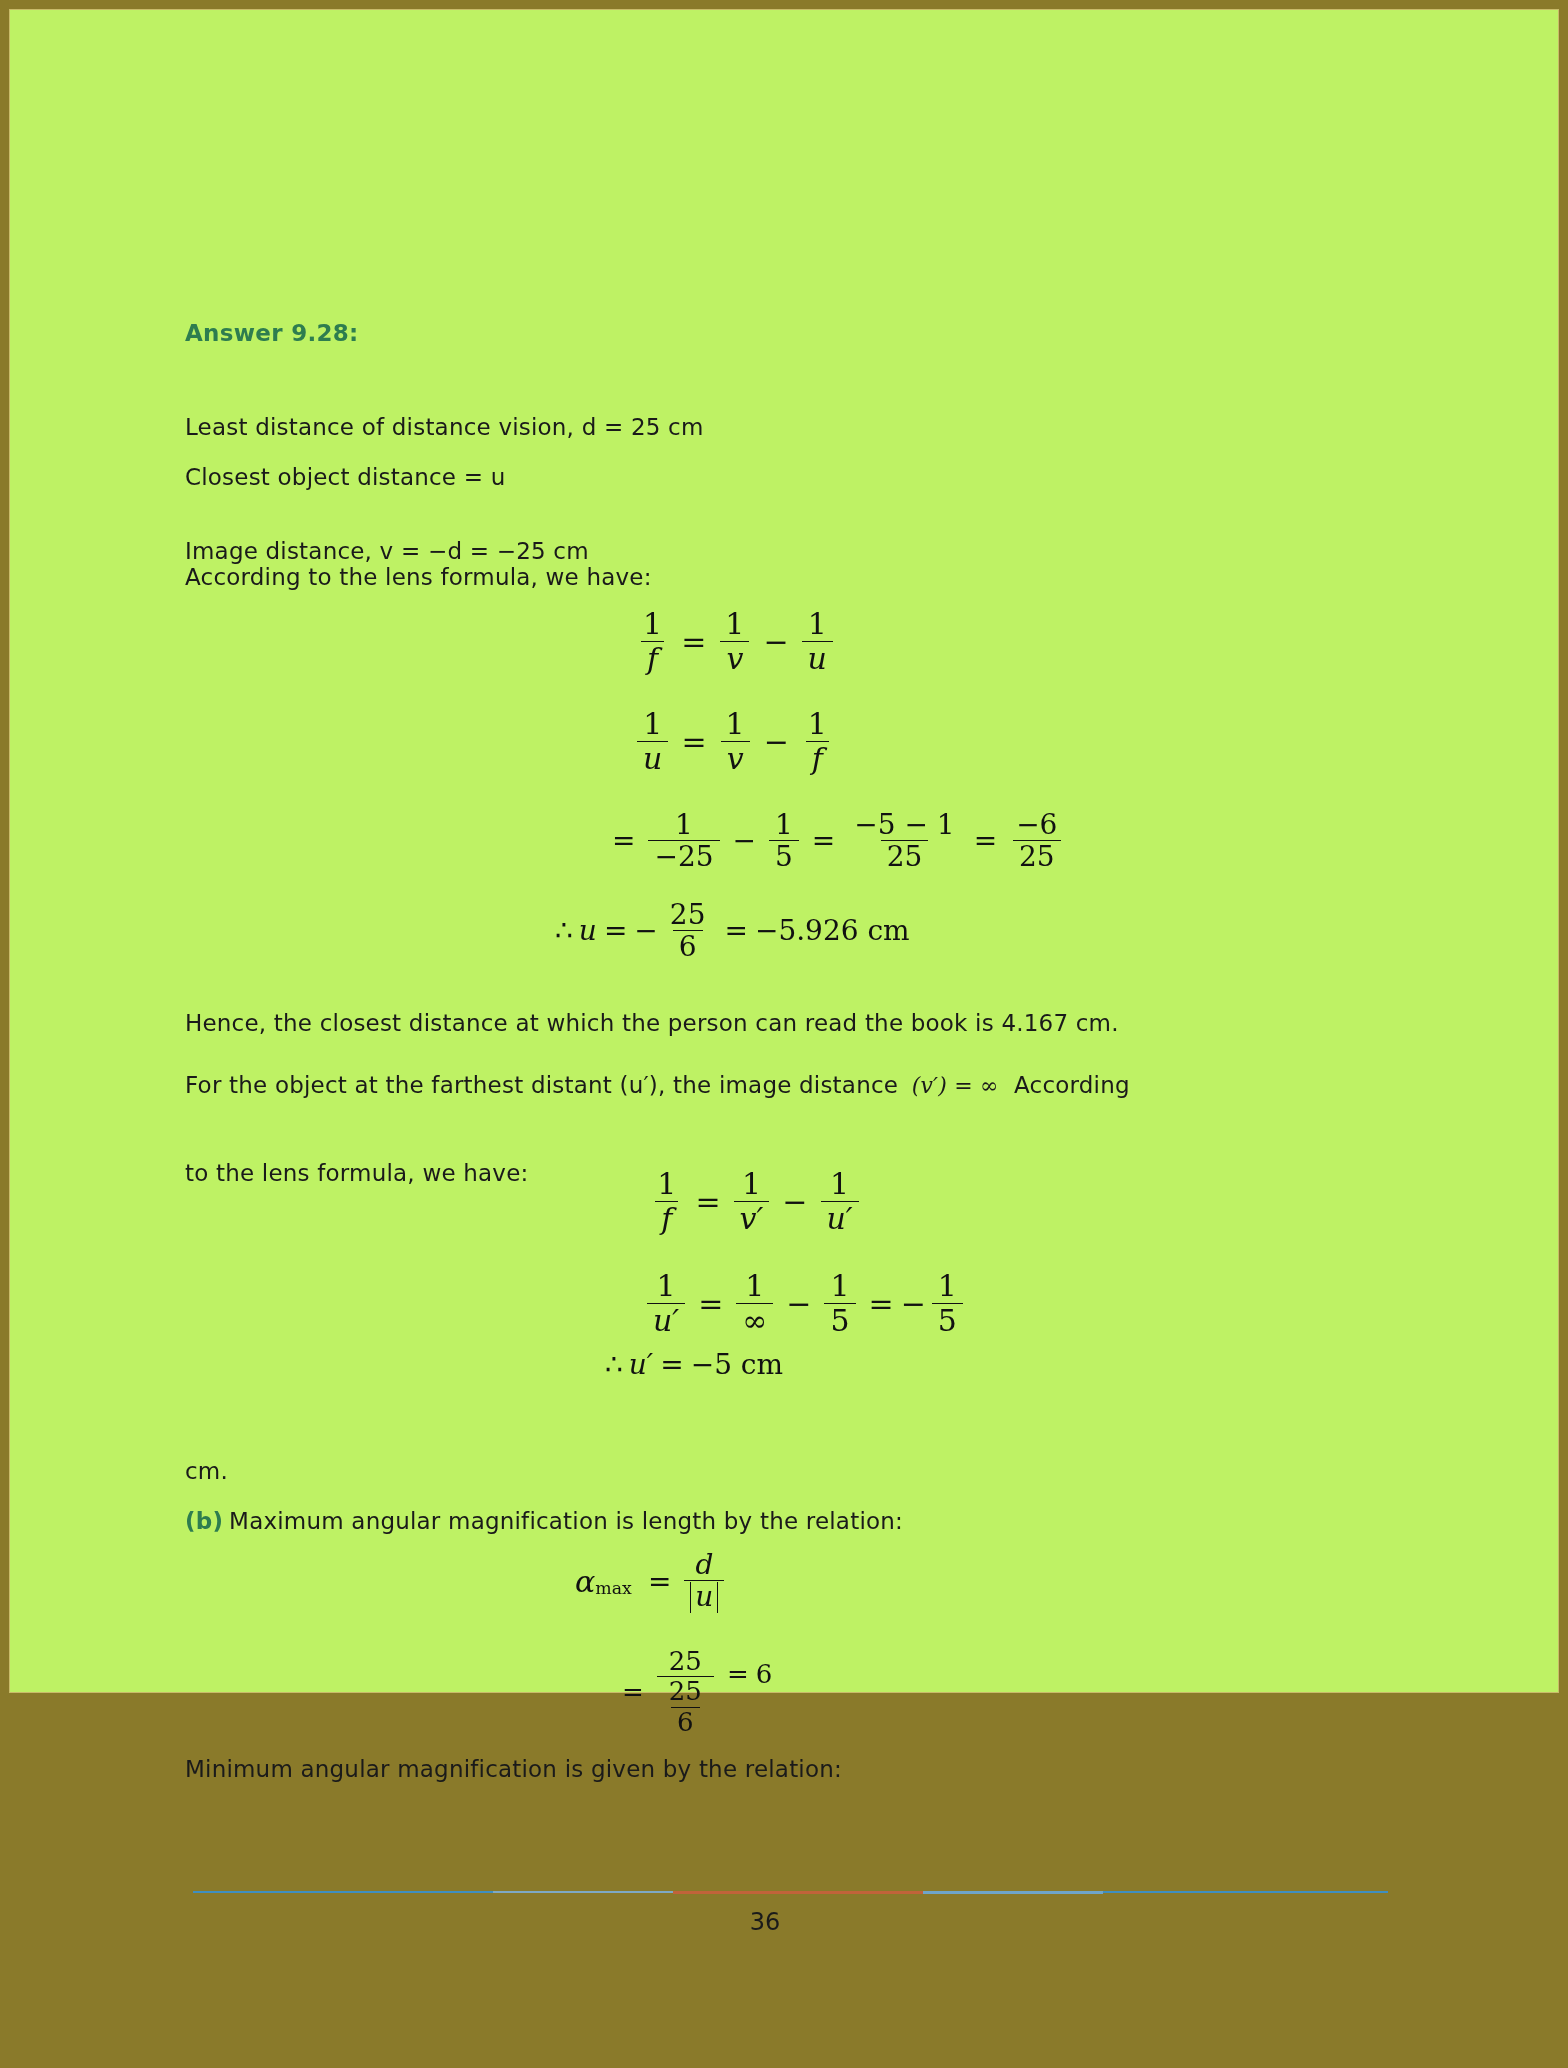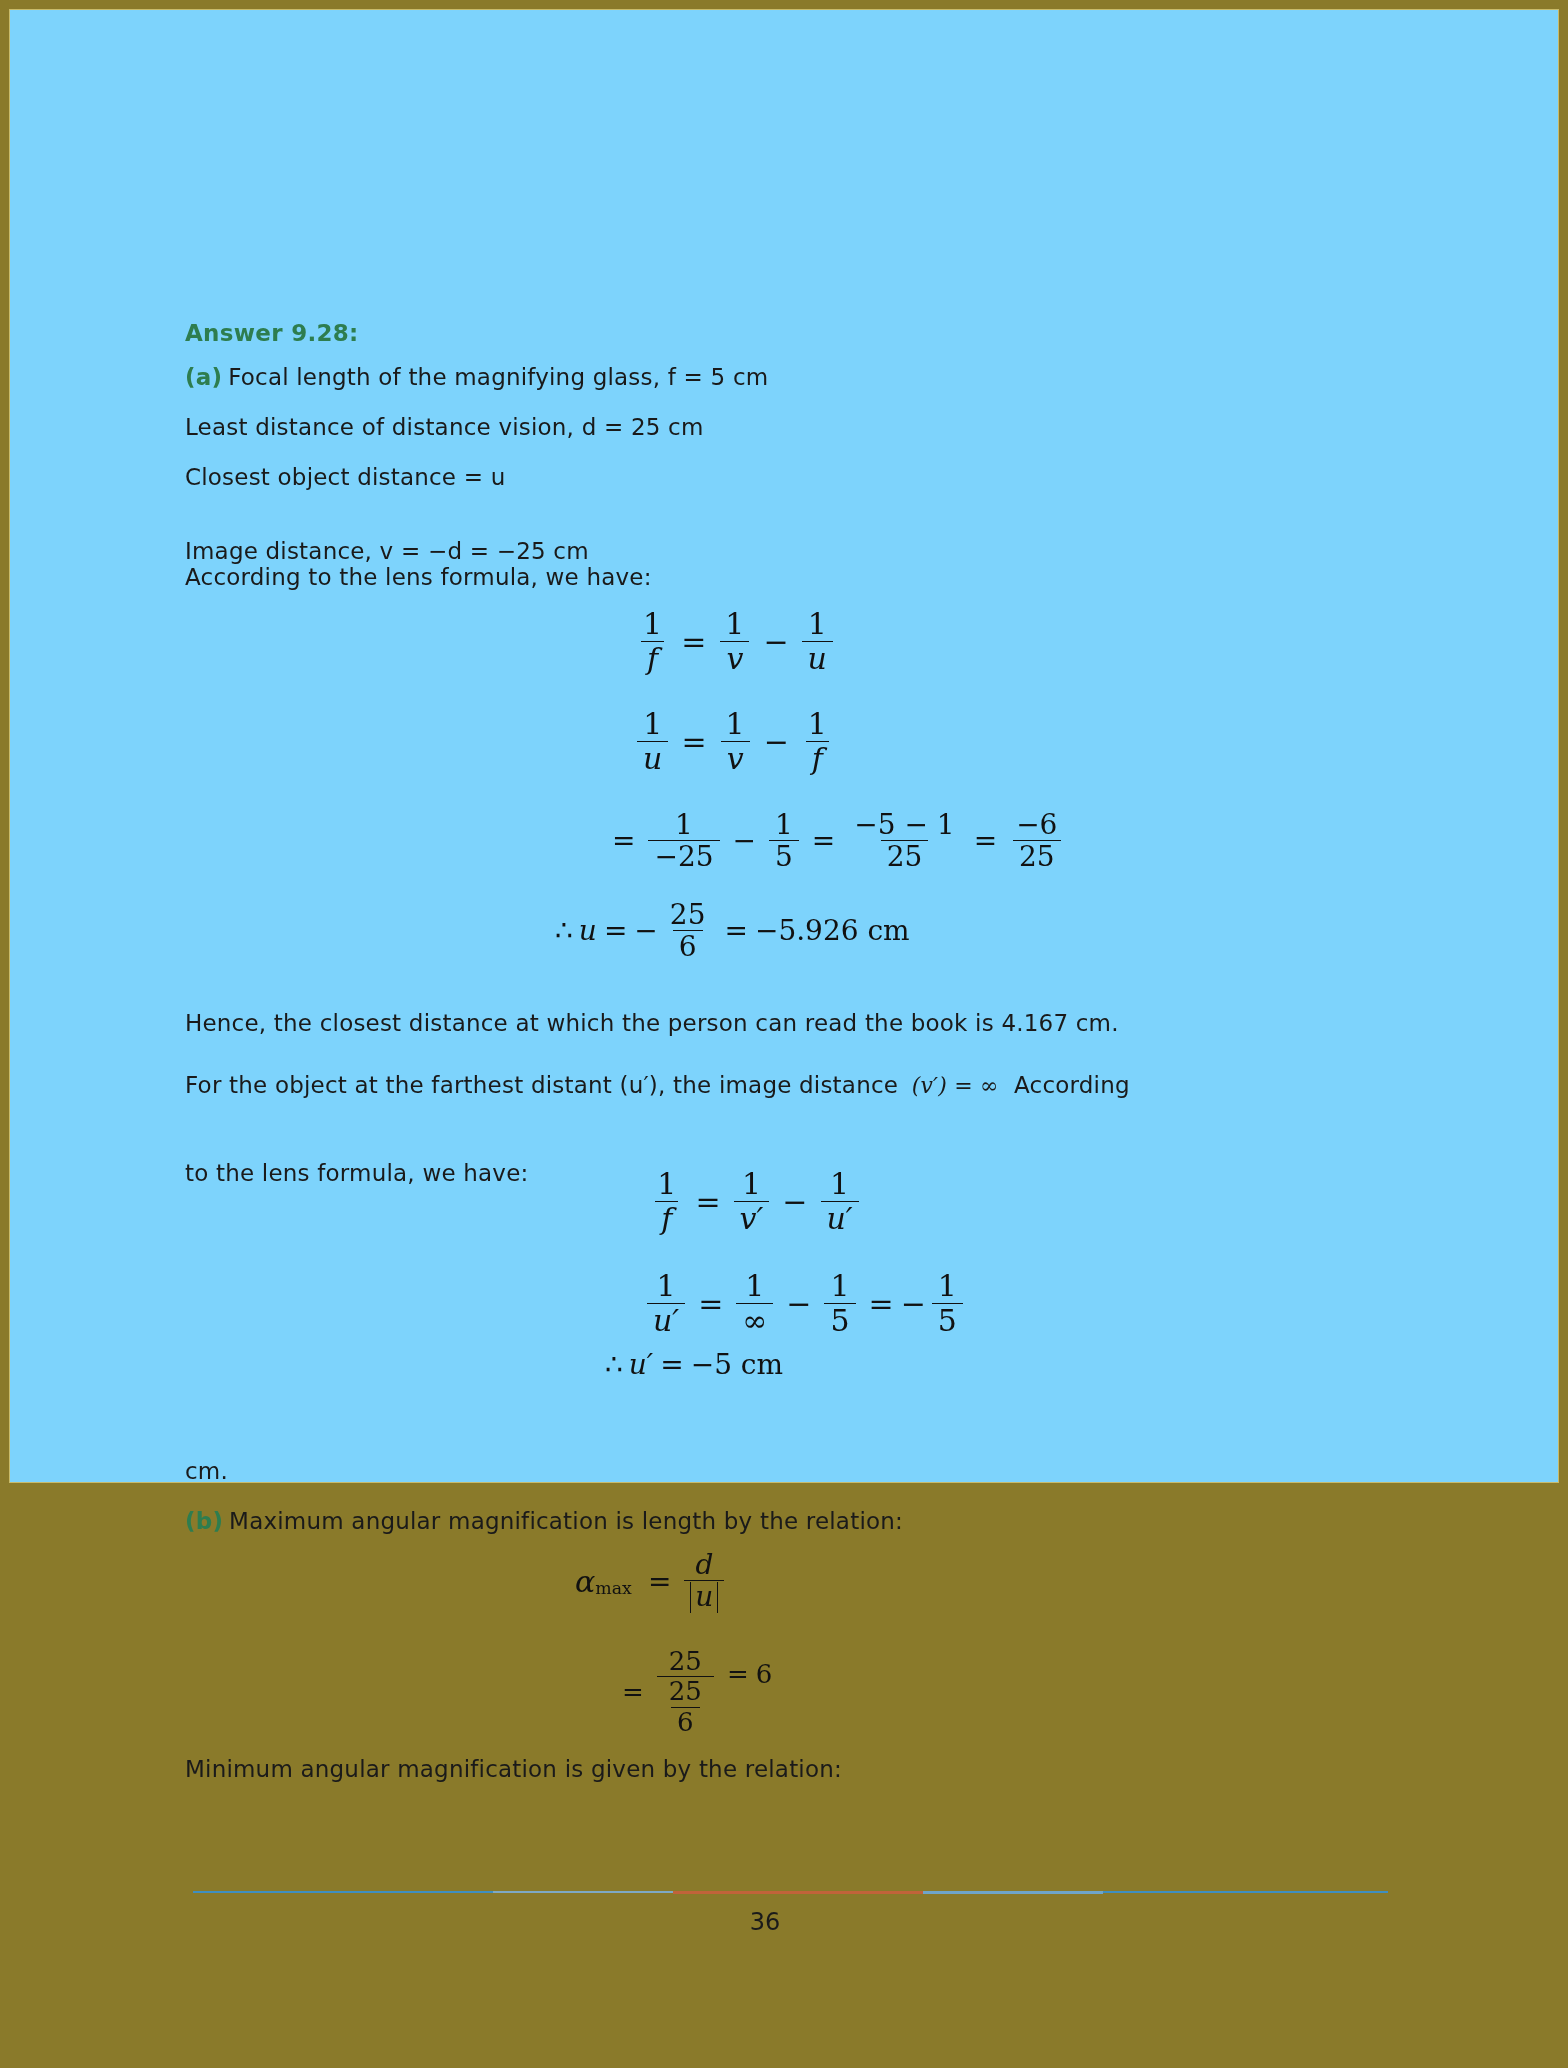--- a/index.html
+++ b/index.html
@@ -11,22 +11,22 @@
     height: 2068px;
     background: #8a7a2a;
     font-family: "DejaVu Sans", sans-serif;
     overflow: hidden;
   }
   .page-frame {
     position: absolute;
     left: 9px;
     top: 9px;
     width: 1550px;
-    height: 1474px;
-    background: #7dd3fc;
+    height: 1684px;
+    background: #bef264;
     border: 1px solid #c9bb6a;
     box-sizing: border-box;
   }
   .page-inner {
     position: absolute;
     left: 175px;
     top: 0;
     width: 1160px;
     height: 100%;
   }
@@ -137,23 +137,20 @@
   }
 </style>
 </head>
 <body>
 
 <div class="page-frame">
   <div class="page-inner">
 
     <div class="ans-title">Answer 9.28:</div>
 
-    <div class="body-line" style="top:354px;">
-      <span class="label-green">(a)</span><span style="display:inline-block;width:6px;"></span><span>Focal length of the magnifying glass, f  =  5 cm</span>
-    </div>
 
     <div class="body-line" style="top:404px;">Least distance of distance vision, d  =  25 cm</div>
     <div class="body-line" style="top:454px;">Closest object distance = u</div>
     <div class="body-line" style="top:528px;">Image distance, v  =  −d  =  −25 cm</div>
     <div class="body-line" style="top:554px;">According to the lens formula, we have:</div>
 
     <div class="math mrow sz30" style="left:370px; top:598px; width:360px;">
       <span class="frac">
         <span class="num">1</span>
         <span class="den it">f</span>

